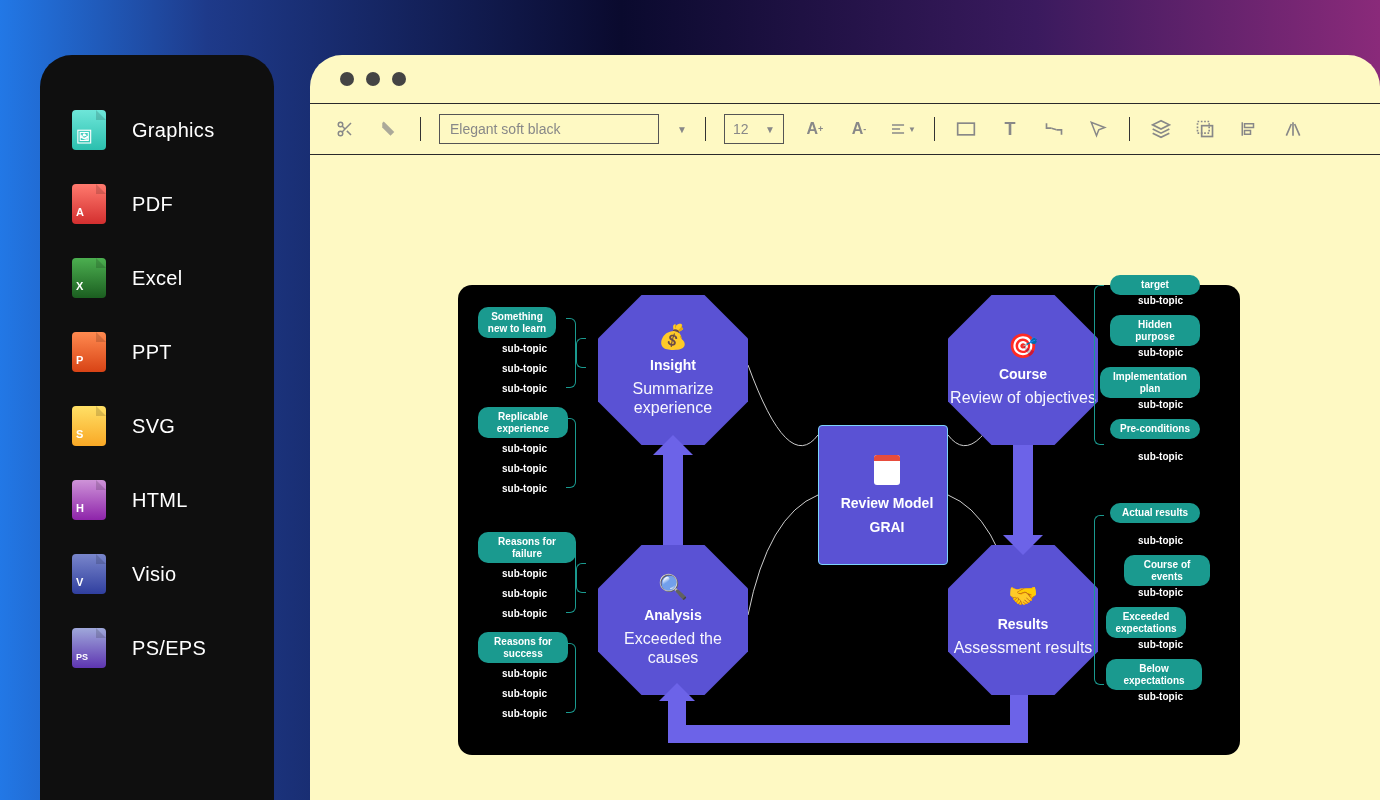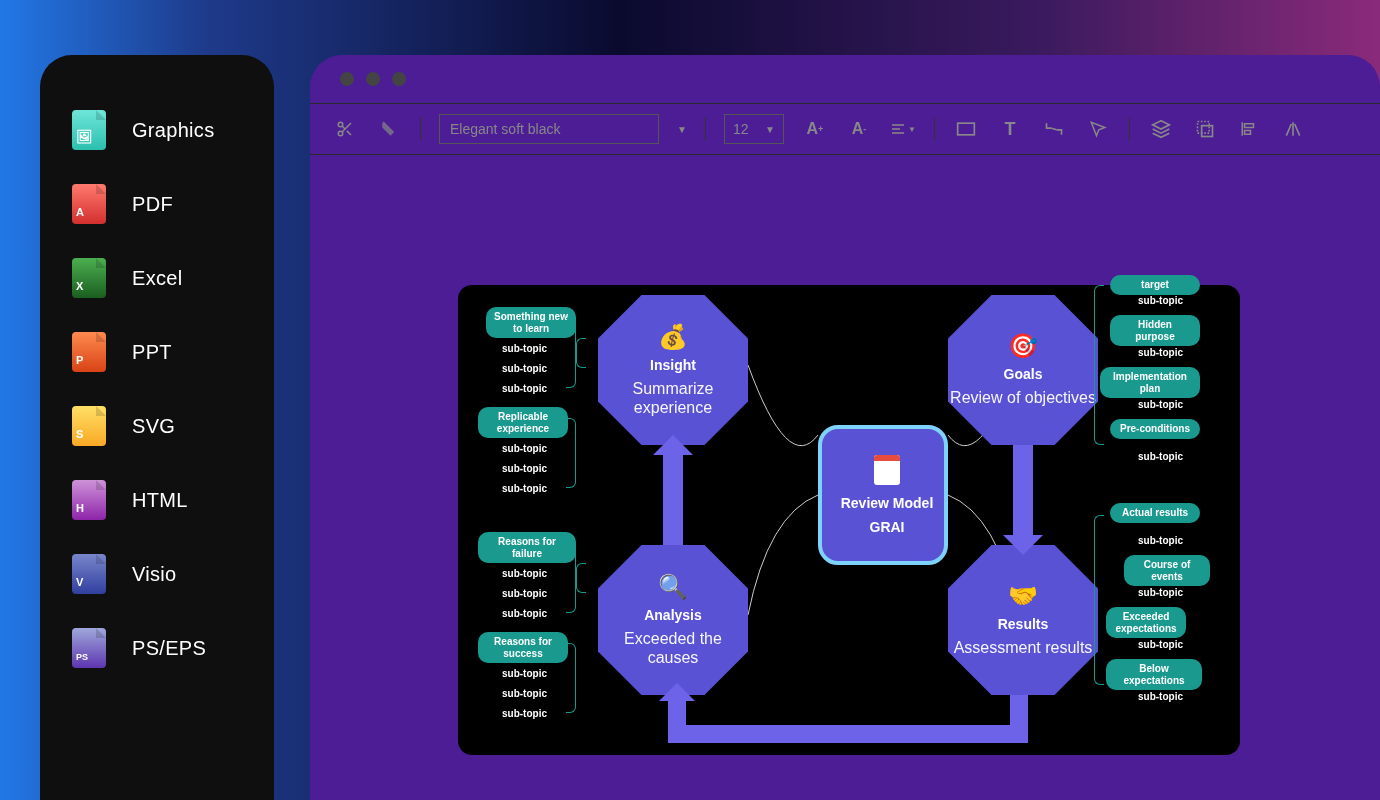--- a/index.html
+++ b/index.html
@@ -20,21 +20,21 @@
   display: flex; align-items: center; gap: 24px;
   padding: 18px 8px;
   cursor: pointer;
 }
 .sidebar-item .icon-box { width: 38px; height: 38px; display:flex;align-items:center;justify-content:center; }
 .sidebar-item .label { color: #fff; font-size: 20px; font-weight: 500; letter-spacing: 0.3px; }
 
 .main-window {
   position: absolute; left: 310px; top: 55px;
   width: 1070px; height: 745px;
-  background: #4c1d95;
+  background: #fef9c3;
   border-radius: 32px 32px 0 0;
   overflow: hidden;
 }
 .titlebar { height: 48px; display:flex; align-items:center; padding-left:30px; gap:12px; }
 .traffic-circle { width:14px;height:14px;border-radius:50%;background:#444; }
 
 .toolbar {
   display:flex; align-items:center; gap:18px;
   padding: 10px 22px;
   border-top:1px solid #2a2a2a; border-bottom:1px solid #2a2a2a;
@@ -57,22 +57,22 @@
   position:absolute; left:148px; top:230px;
   width:782px; height:470px;
   background:#000;
   border-radius:14px;
 }
 
 
 .center-node {
   position:absolute; width:130px; height:140px;
   background:#5a52d4;
-  border-radius:20px;
-  border:4px solid #7dd3fc;
+  border-radius:4px;
+  border:1px solid #7dd3fc;
   display:flex; flex-direction:column; align-items:center; justify-content:center;
   color:#fff; font-weight:700; text-align:center;padding-left:8px;
 }
 .center-node .icn { width:26px;height:30px;background:#fff;border-radius:3px;margin-bottom:10px;position:relative; }
 .center-node .icn:before { content:"";position:absolute;top:0;left:0;right:0;height:6px;background:#e74c3c;border-radius:3px 3px 0 0; }
 .center-node .t1 { font-size:14px; margin-bottom:8px; }
 .center-node .t2 { font-size:14px; }
 
 
 .octagon {
@@ -283,21 +283,21 @@
       <div class="t2">GRAI</div>
     </div>
 
     <div class="octagon" style="left:140px;top:10px">
       <div class="oicn">💰</div>
       <div class="otitle">Insight</div>
       <div class="osub">Summarize experience</div>
     </div>
     <div class="octagon" style="left:490px;top:10px">
       <div class="oicn">🎯</div>
-      <div class="otitle">Goals</div>
+      <div class="otitle">Course</div>
       <div class="osub">Review of objectives</div>
     </div>
     <div class="octagon" style="left:140px;top:260px">
       <div class="oicn">🔍</div>
       <div class="otitle">Analysis</div>
       <div class="osub">Exceeded the causes</div>
     </div>
     <div class="octagon" style="left:490px;top:260px">
       <div class="oicn">🤝</div>
       <div class="otitle">Results</div>
@@ -308,21 +308,21 @@
     <div style="position:absolute;left:195px;top:150px;border-left:20px solid transparent;border-right:20px solid transparent;border-bottom:20px solid #6c63e8"></div>
 
     <div class="arrow" style="left:555px;top:160px;width:20px;height:98px"></div>
     <div style="position:absolute;left:545px;top:250px;border-left:20px solid transparent;border-right:20px solid transparent;border-top:20px solid #6c63e8"></div>
 
     <div class="arrow" style="left:210px;top:440px;width:360px;height:18px"></div>
     <div class="arrow" style="left:552px;top:410px;width:18px;height:48px"></div>
     <div class="arrow" style="left:210px;top:410px;width:18px;height:48px"></div>
     <div style="position:absolute;left:201px;top:398px;border-left:18px solid transparent;border-right:18px solid transparent;border-bottom:18px solid #6c63e8"></div>
 
-    <div class="pill" style="left:28px;top:22px;width:90px">Something new to learn</div>
+    <div class="pill" style="left:20px;top:22px;width:78px">Something new to learn</div>
     <div class="subt" style="left:44px;top:58px">sub-topic</div>
     <div class="subt" style="left:44px;top:78px">sub-topic</div>
     <div class="subt" style="left:44px;top:98px">sub-topic</div>
     <div class="branch" style="left:108px;top:33px;width:10px;height:70px"></div>
     <div class="branchl" style="left:118px;top:53px;width:10px;height:30px"></div>
 
     <div class="pill" style="left:20px;top:122px;width:90px">Replicable experience</div>
     <div class="subt" style="left:44px;top:158px">sub-topic</div>
     <div class="subt" style="left:44px;top:178px">sub-topic</div>
     <div class="subt" style="left:44px;top:198px">sub-topic</div>

